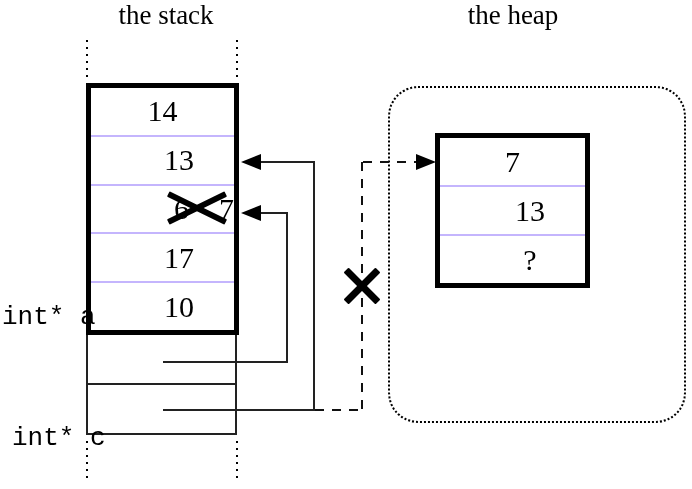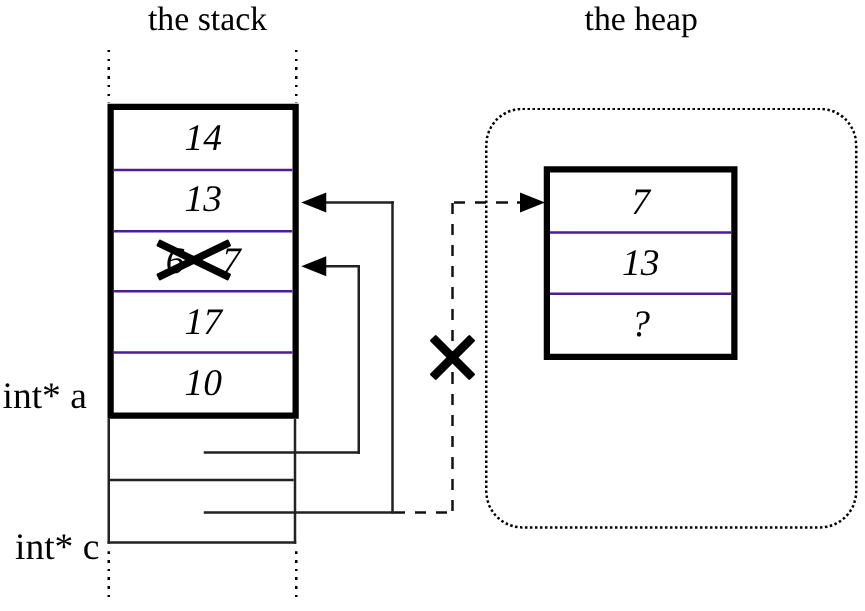--- a/index.html
+++ b/index.html
@@ -11,32 +11,32 @@
   .abs{position:absolute;}
   .title{
     font-size:27px;text-align:center;width:180px;line-height:30px;
   }
   
   .vdots{
     width:2px;
     background-image:repeating-linear-gradient(to bottom,#000 0px,#000 2px,transparent 2px,transparent 7px);
   }
   
-  .thickbox{box-sizing:border-box;border:5px solid #000;display:flex;flex-direction:column;font-style:italic;}
+  .thickbox{box-sizing:border-box;border:5px solid #000;display:flex;flex-direction:column;}
   .cellrow{
     flex:1;display:flex;align-items:center;justify-content:center;
     font-size:30px;position:relative;
   }
   .cellrow .valwrap{width:110px;text-align:center;}
-  .cellrow + .cellrow{border-top:2px solid #4c1d95;}
+  .cellrow + .cellrow{border-top:2px solid #c4b5fd;justify-content:flex-end;}
   
   .thinbox{box-sizing:border-box;border:2px solid #222;border-top:none;display:flex;flex-direction:column;}
   .thinrow{flex:1;}
   .thinrow + .thinrow{border-top:2px solid #222;}
-  .ptrlabel{font-size:30px;line-height:26px;white-space:pre;}
+  .ptrlabel{font-size:26px;line-height:26px;white-space:pre;font-family:Liberation Mono, monospace;}
   
   .heapregion{
     box-sizing:border-box;border:2px dotted #000;border-radius:30px;
   }
   
   .hline{height:2px;background:#222;}
   .vline{width:2px;background:#222;}
   
   .hdash{height:2px;background-image:repeating-linear-gradient(to right,#111 0px,#111 9px,transparent 9px,transparent 17px);}
   .vdash{width:2px;background-image:repeating-linear-gradient(to bottom,#111 0px,#111 9px,transparent 9px,transparent 17px);}

